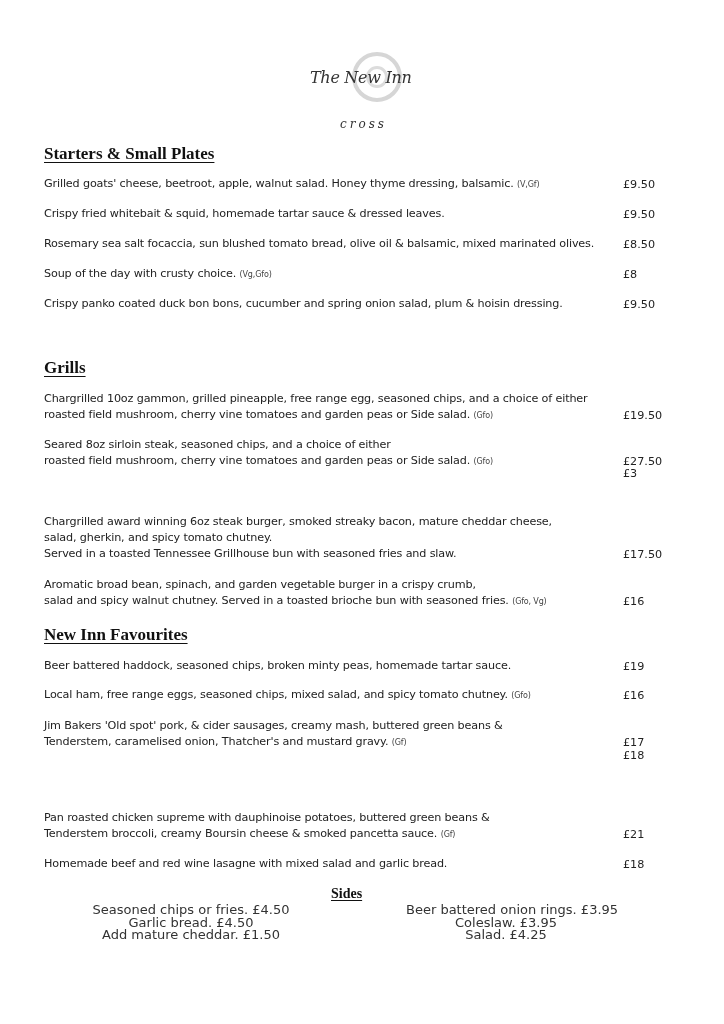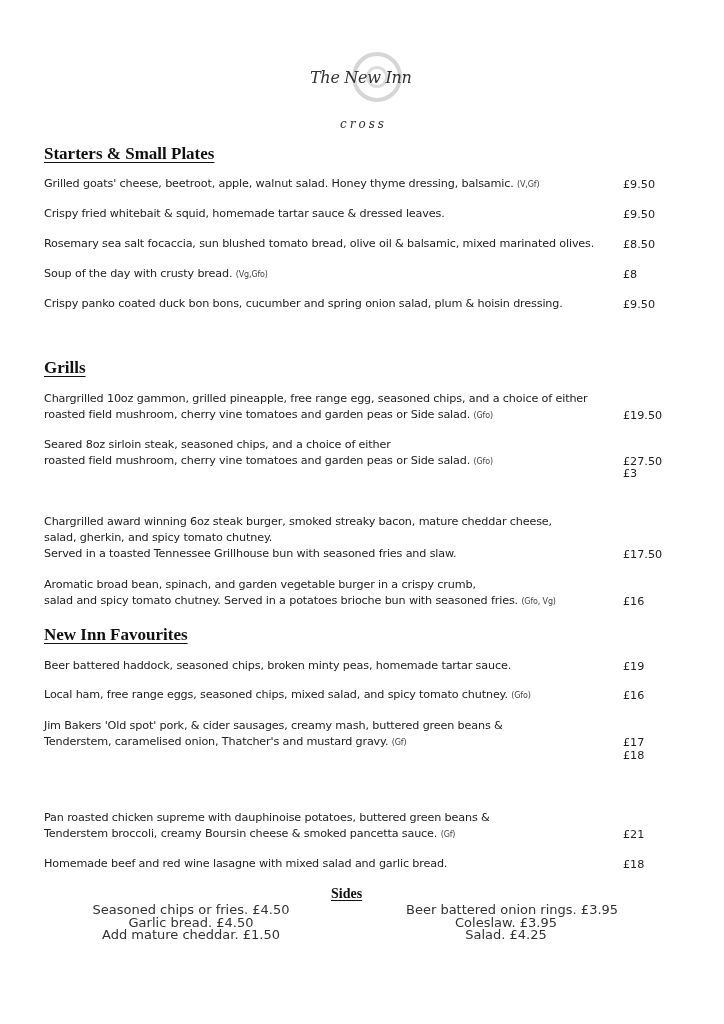--- a/index.html
+++ b/index.html
@@ -52,21 +52,21 @@
   </div>
   <div class="item" style="top:206px">
     <div class="item-desc"><span>Crispy fried whitebait &amp; squid, homemade tartar sauce &amp; dressed leaves.</span> <span class="tag"></span></div>
     <div class="item-price">£9.50</div>
   </div>
   <div class="item" style="top:236px">
     <div class="item-desc"><span>Rosemary sea salt focaccia, sun blushed tomato bread, olive oil &amp; balsamic, mixed marinated olives.</span> <span class="tag"></span></div>
     <div class="item-price">£8.50</div>
   </div>
   <div class="item" style="top:266px">
-    <div class="item-desc"><span>Soup of the day with crusty bread.</span> <span class="tag">(Vg,Gfo)</span></div>
+    <div class="item-desc"><span>Soup of the day with crusty choice.</span> <span class="tag">(Vg,Gfo)</span></div>
     <div class="item-price">£8</div>
   </div>
   <div class="item" style="top:296px">
     <div class="item-desc"><span>Crispy panko coated duck bon bons, cucumber and spring onion salad, plum &amp; hoisin dressing.</span> <span class="tag"></span></div>
     <div class="item-price">£9.50</div>
   </div>
 
   <div class="section-title" style="top:358px">Grills</div>
 
   <div class="item" style="top:391px">
@@ -83,21 +83,21 @@
     <div class="item-price">£3</div>
   </div>
   <div class="item" style="top:514px">
     <div class="item-desc"><span>Chargrilled award winning 6oz steak burger, smoked streaky bacon, mature cheddar cheese,
 salad, gherkin, and spicy tomato chutney.
 Served in a toasted Tennessee Grillhouse bun with seasoned fries and slaw.</span> <span class="tag"></span></div>
     <div class="item-price">£17.50</div>
   </div>
   <div class="item" style="top:577px">
     <div class="item-desc"><span>Aromatic broad bean, spinach, and garden vegetable burger in a crispy crumb,
-salad and spicy tomato chutney. Served in a potatoes brioche bun with seasoned fries.</span> <span class="tag">(Gfo, Vg)</span></div>
+salad and spicy walnut chutney. Served in a toasted brioche bun with seasoned fries.</span> <span class="tag">(Gfo, Vg)</span></div>
     <div class="item-price">£16</div>
   </div>
 
   <div class="section-title" style="top:625px">New Inn Favourites</div>
 
   <div class="item" style="top:658px">
     <div class="item-desc"><span>Beer battered haddock, seasoned chips, broken minty peas, homemade tartar sauce.</span> <span class="tag"></span></div>
     <div class="item-price">£19</div>
   </div>
   <div class="item" style="top:687px">

